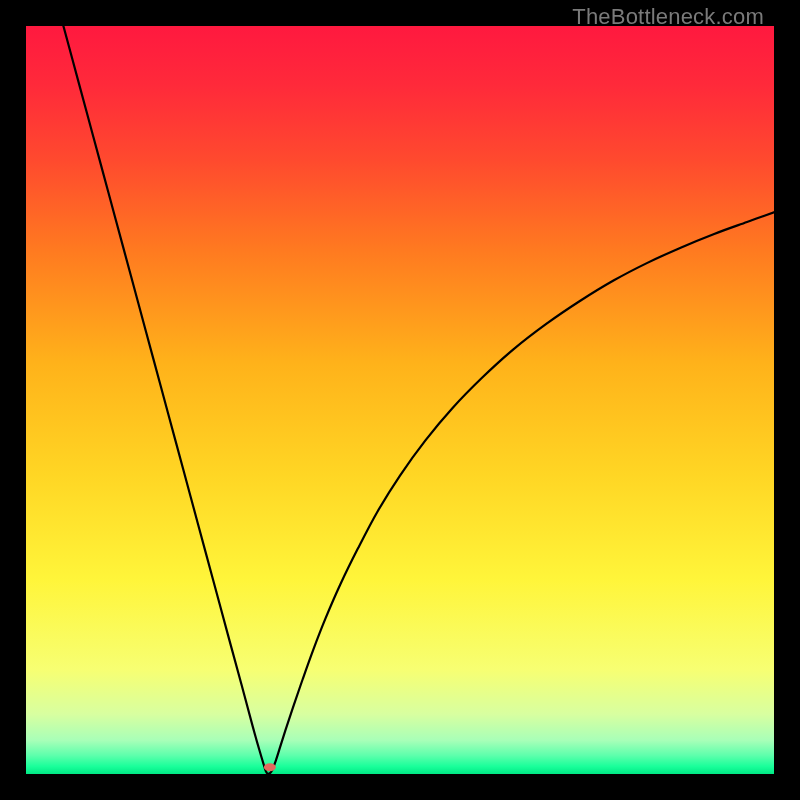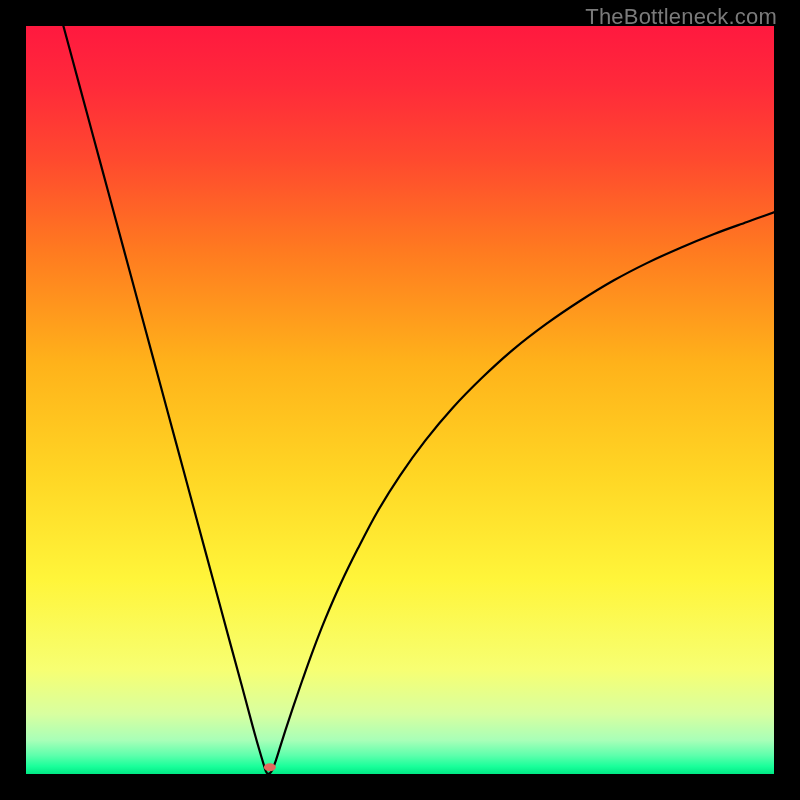--- a/index.html
+++ b/index.html
@@ -14,21 +14,21 @@
     position: absolute;
     left: 26px;
     top: 26px;
     width: 748px;
     height: 748px;
     background: #000;
   }
   .watermark {
     position: absolute;
     top: 4px;
-    right: 23px;
+    right: 36px;
     color: #7a7a7a;
     font-family: Arial, Helvetica, sans-serif;
     font-size: 22px;
     letter-spacing: 0.2px;
     user-select: none;
   }
   svg {
     display: block;
     width: 748px;
     height: 748px;

